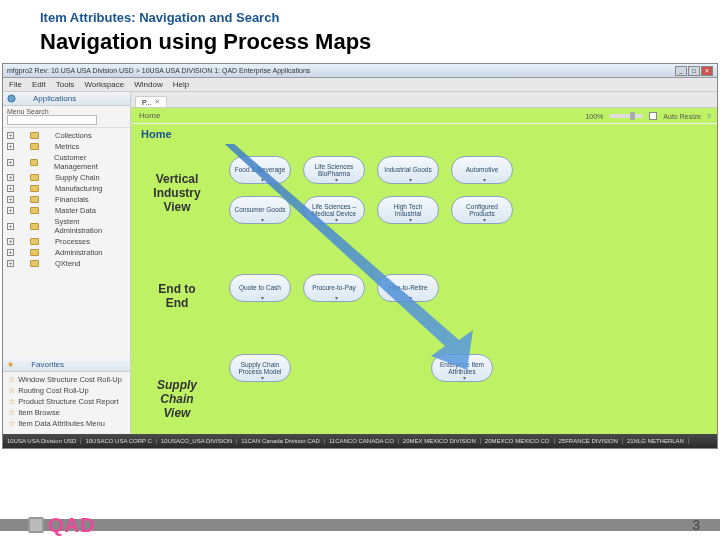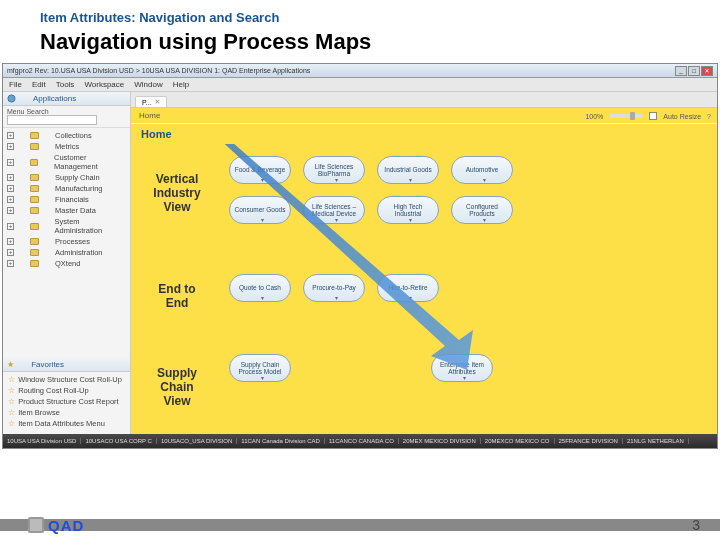--- a/index.html
+++ b/index.html
@@ -19,41 +19,41 @@
   .side-panel-hdr { background: linear-gradient(#f0f4f8,#dde6ee); padding: 2px 4px; font-size: 8px; color: #2a5a8a; border-bottom: 1px solid #ccc; display: flex; align-items: center; gap: 17px; }
   .side-panel-hdr .icon { width: 9px; height: 9px; }
   .menu-search { padding: 2px 4px; font-size: 7px; color: #555; border-bottom: 1px solid #ddd; }
   .menu-search input { width: 90px; font-size: 7px; height: 10px; border: 1px solid #bbb; }
   .tree { flex: 1; overflow: hidden; padding: 2px 2px; }
   .tree-item { display: flex; align-items: center; gap: 16px; padding: 1px 2px; font-size: 7.5px; color: #444; }
   .folder-icon { width: 9px; height: 7px; background: #e6c868; border: 1px solid #b89838; border-radius: 1px; }
   .plus { width: 7px; height: 7px; border: 1px solid #888; font-size: 6px; line-height: 5px; text-align: center; color: #555; }
   .fav-item { display: flex; align-items: center; gap: 3px; padding: 1px 3px; font-size: 7.5px; color: #444; }
   .star-icon { color: #d4a030; font-size: 8px; }
-  .main { flex: 1; background: #fde047; position: relative; }
+  .main { flex: 1; background: #bef264; position: relative; }
   .tabbar { height: 16px; background: #e8e8e8; border-bottom: 1px solid #ccc; display: flex; align-items: end; padding: 0 4px; }
   .tab { background: #fff; border: 1px solid #ccc; border-bottom: none; padding: 1px 6px; font-size: 7px; border-radius: 2px 2px 0 0; display: flex; gap: 3px; align-items: center; }
   .tab .x { font-size: 7px; color: #888; }
   .breadcrumb { padding: 3px 8px; font-size: 8px; color: #555; border-bottom: 1px solid #eee; }
   .toolbar-right { position: absolute; right: 6px; top: 20px; display: flex; align-items: center; gap: 6px; font-size: 7px; color: #555; }
   .zoom-slider { width: 34px; height: 4px; background: #ddd; border-radius: 2px; position: relative; }
   .zoom-slider::after { content: ''; position: absolute; left: 60%; top: -2px; width: 5px; height: 8px; background: #aaa; border-radius: 1px; }
   .home-title { color: #1a5490; font-size: 11px; font-weight: bold; padding: 4px 10px; }
   .canvas { position: relative; height: calc(100% - 46px); }
   .row-label { position: absolute; font-size: 12px; font-weight: bold; color: #333; text-align: center; width: 60px; }
   .node { position: absolute; width: 62px; height: 28px; background: linear-gradient(#f4f8fb,#dce8f2); border: 1px solid #8aa4be; border-radius: 14px; font-size: 6.5px; text-align: center; display: flex; align-items: center; justify-content: center; color: #2a4a6a; padding: 0 2px; line-height: 1.1; }
   .node .dd { position: absolute; bottom: -1px; right: 26px; font-size: 6px; color: #668; }
   .arrow { position: absolute; pointer-events: none; }
   .statusbar { position: absolute; bottom: 0; left: 0; right: 0; height: 14px; background: linear-gradient(#4a4a4a,#2a2a2a); color: #ddd; font-size: 6px; display: flex; align-items: center; padding: 0 4px; gap: 4px; overflow: hidden; }
   .statusbar span { border-right: 1px solid #666; padding-right: 4px; }
   .footer { position: absolute; bottom: 0; left: 0; right: 0; height: 30px; display: flex; align-items: center; justify-content: space-between; padding: 0 20px 0 28px; }
   .footer-bar { position: absolute; left: 0; right: 0; height: 12px; background: #888; top: 9px; }
   .logo { position: relative; display: flex; align-items: center; gap: 4px; }
   .logo-sq { width: 16px; height: 16px; border: 2px solid #999; background: #bbb; border-radius: 2px; }
-  .logo-text { color: #1d4ed8; font-weight: bold; font-size: 15px; letter-spacing: 1px; }
+  .logo-text { color: #ec4899; font-weight: bold; font-size: 20px; letter-spacing: 1px; }
   .page-num { position: relative; font-size: 14px; color: #444; }
   .checkbox { width: 8px; height: 8px; border: 1px solid #888; background: #fff; display: inline-block; }
 </style>
 </head>
 <body>
 
 <div class="slide-header">Item Attributes: Navigation and Search</div>
 <div class="slide-title">Navigation using Process Maps</div>
 
 <div class="app-window">
@@ -230,21 +230,21 @@
           </div>
         <div class="node" style="left:172px; top:130px;">
             <span>Procure-to-Pay</span>
             <span class="dd">▾</span>
           </div>
         <div class="node" style="left:246px; top:130px;">
             <span>Hire-to-Retire</span>
             <span class="dd">▾</span>
           </div>
 
-        <div class="row-label" style="left:16px; top:222px;">Supply Chain View</div>
+        <div class="row-label" style="left:16px; top:234px;font-style:italic;">Supply Chain View</div>
         <div class="node" style="left:98px; top:210px;">
             <span>Supply Chain Process Model</span>
             <span class="dd">▾</span>
           </div>
         <div class="node" style="left:300px; top:210px;">
             <span>Enterprise Item Attributes</span>
             <span class="dd">▾</span>
           </div>
 
         <svg class="arrow" style="left:0; top:0;" width="580" height="300">

